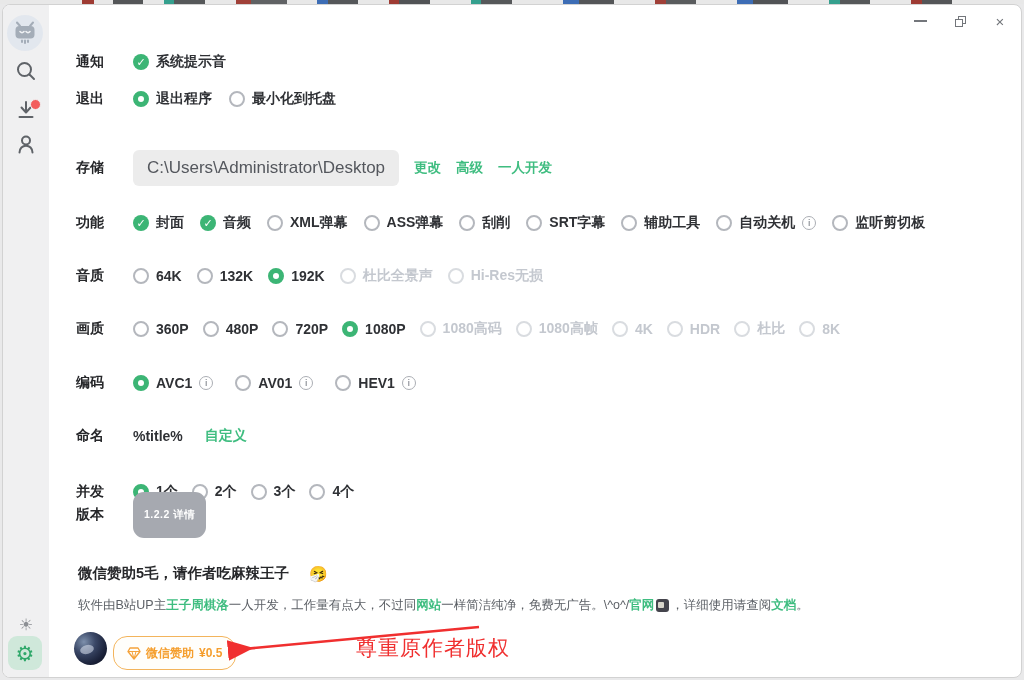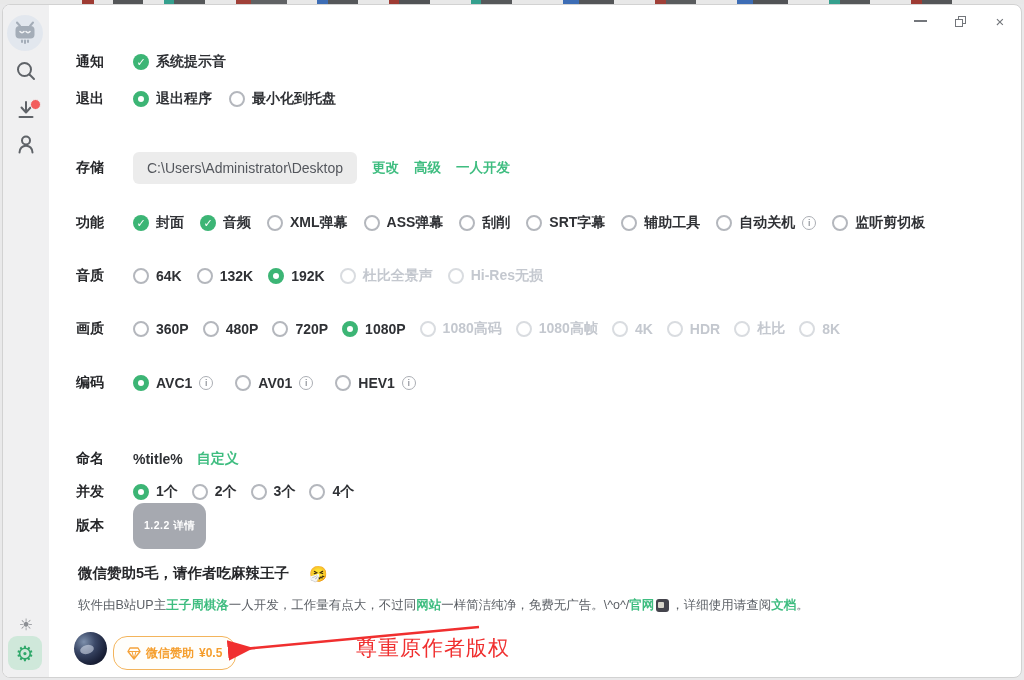--- a/index.html
+++ b/index.html
@@ -25,21 +25,21 @@
   .opts{display:flex;align-items:center;gap:17px;}
   .opt{display:flex;align-items:center;gap:7px;cursor:pointer;}
   .txt{font-size:14px;font-weight:600;color:#2f3135;white-space:nowrap;}
   .opt.dis .txt{color:#c4c8cf;}
   .ind{width:16px;height:16px;border-radius:50%;box-sizing:border-box;flex:none;}
   .ind.off{border:2px solid #b4b7bd;background:#fff;}
   .ind.on-check{background:#3cb575;color:#fff;font-size:11px;line-height:16px;text-align:center;font-weight:700;}
   .ind.on-radio{border:5px solid #3cb575;background:#fff;}
   .ind.dis{border:2px solid #d9dce0;background:#fff;}
   .info{width:14px;height:14px;border:1px solid #abaeb4;border-radius:50%;font-size:9px;line-height:12px;text-align:center;color:#9a9da3;font-weight:700;box-sizing:border-box;font-style:normal;cursor:pointer;flex:none;}
-  .path-box{background:#ececec;border-radius:6px;padding:8px 14px;font-size:14px;color:#54575d;font-weight:500;cursor:pointer;white-space:nowrap;}
+  .path-box{background:#ececec;border-radius:6px;padding:8px 14px;font-size:17px;color:#54575d;font-weight:500;cursor:pointer;white-space:nowrap;}
   .glink{color:#3fbd80;font-size:13.5px;font-weight:700;cursor:pointer;white-space:nowrap;}
   .badge-pill{background:#a6a9b0;color:#fff;font-size:10.5px;font-weight:700;padding:16px 11px;border-radius:11px;cursor:pointer;letter-spacing:.5px;white-space:nowrap;}
   .sponsor-line{position:absolute;left:75px;top:559px;font-size:14.5px;font-weight:700;color:#26272a;display:flex;align-items:center;gap:20px;}
   .about{position:absolute;left:75px;top:592px;font-size:12.5px;color:#5c6066;font-weight:500;white-space:nowrap;display:flex;align-items:center;}
   .about .g{color:#3fbd80;font-weight:700;cursor:pointer;}
   .site-badge{display:inline-block;width:13px;height:13px;border-radius:3px;background:#44444c;margin:0 2px;position:relative;vertical-align:-2px;}
   .site-badge::after{content:"";position:absolute;left:2px;top:3px;width:6px;height:6px;border-radius:1px;background:#d8d5cb;}
   .avatar{position:absolute;left:71px;top:627px;width:33px;height:33px;border-radius:50%;cursor:pointer;
     background:radial-gradient(circle at 30% 30%,#7d90ac 0%,#3a4766 35%,#1a2138 70%,#0c0f1c 100%);}
   .avatar::after{content:"";position:absolute;left:6px;top:13px;width:14px;height:9px;border-radius:50%;background:rgba(220,228,240,.55);transform:rotate(-15deg);}
@@ -275,23 +275,23 @@
         <i class="info">i</i>
       </label>
       <label class="opt">
         <span class="ind off"></span>
         <span class="txt">HEV1</span>
         <i class="info">i</i>
       </label>
     </div>
   </div>
 
-  <div class="row" style="top:442px">
+  <div class="row" style="top:419px">
     <span class="lbl">命名</span>
-    <div class="opts" style="gap:14px">
+    <div class="opts" style="gap:22px">
       <span class="txt">%title%</span>
       <a class="glink" style="font-size:14px">自定义</a>
     </div>
   </div>
 
   <div class="row" style="top:475px">
     <span class="lbl">并发</span>
     <div class="opts" style="gap:14px">
       <label class="opt">
         <span class="ind on-radio"></span>
@@ -305,21 +305,21 @@
         <span class="ind off"></span>
         <span class="txt">3个</span>
       </label>
       <label class="opt">
         <span class="ind off"></span>
         <span class="txt">4个</span>
       </label>
     </div>
   </div>
 
-  <div class="row" style="top:509px">
+  <div class="row" style="top:498px">
     <span class="lbl">版本</span>
     <div class="opts">
       <span class="badge-pill">1.2.2 详情</span>
     </div>
   </div>
 
   <div class="sponsor-line">
     <span>微信赞助5毛，请作者吃麻辣王子</span>
     <span style="font-size:15px">🤧</span>
   </div>

